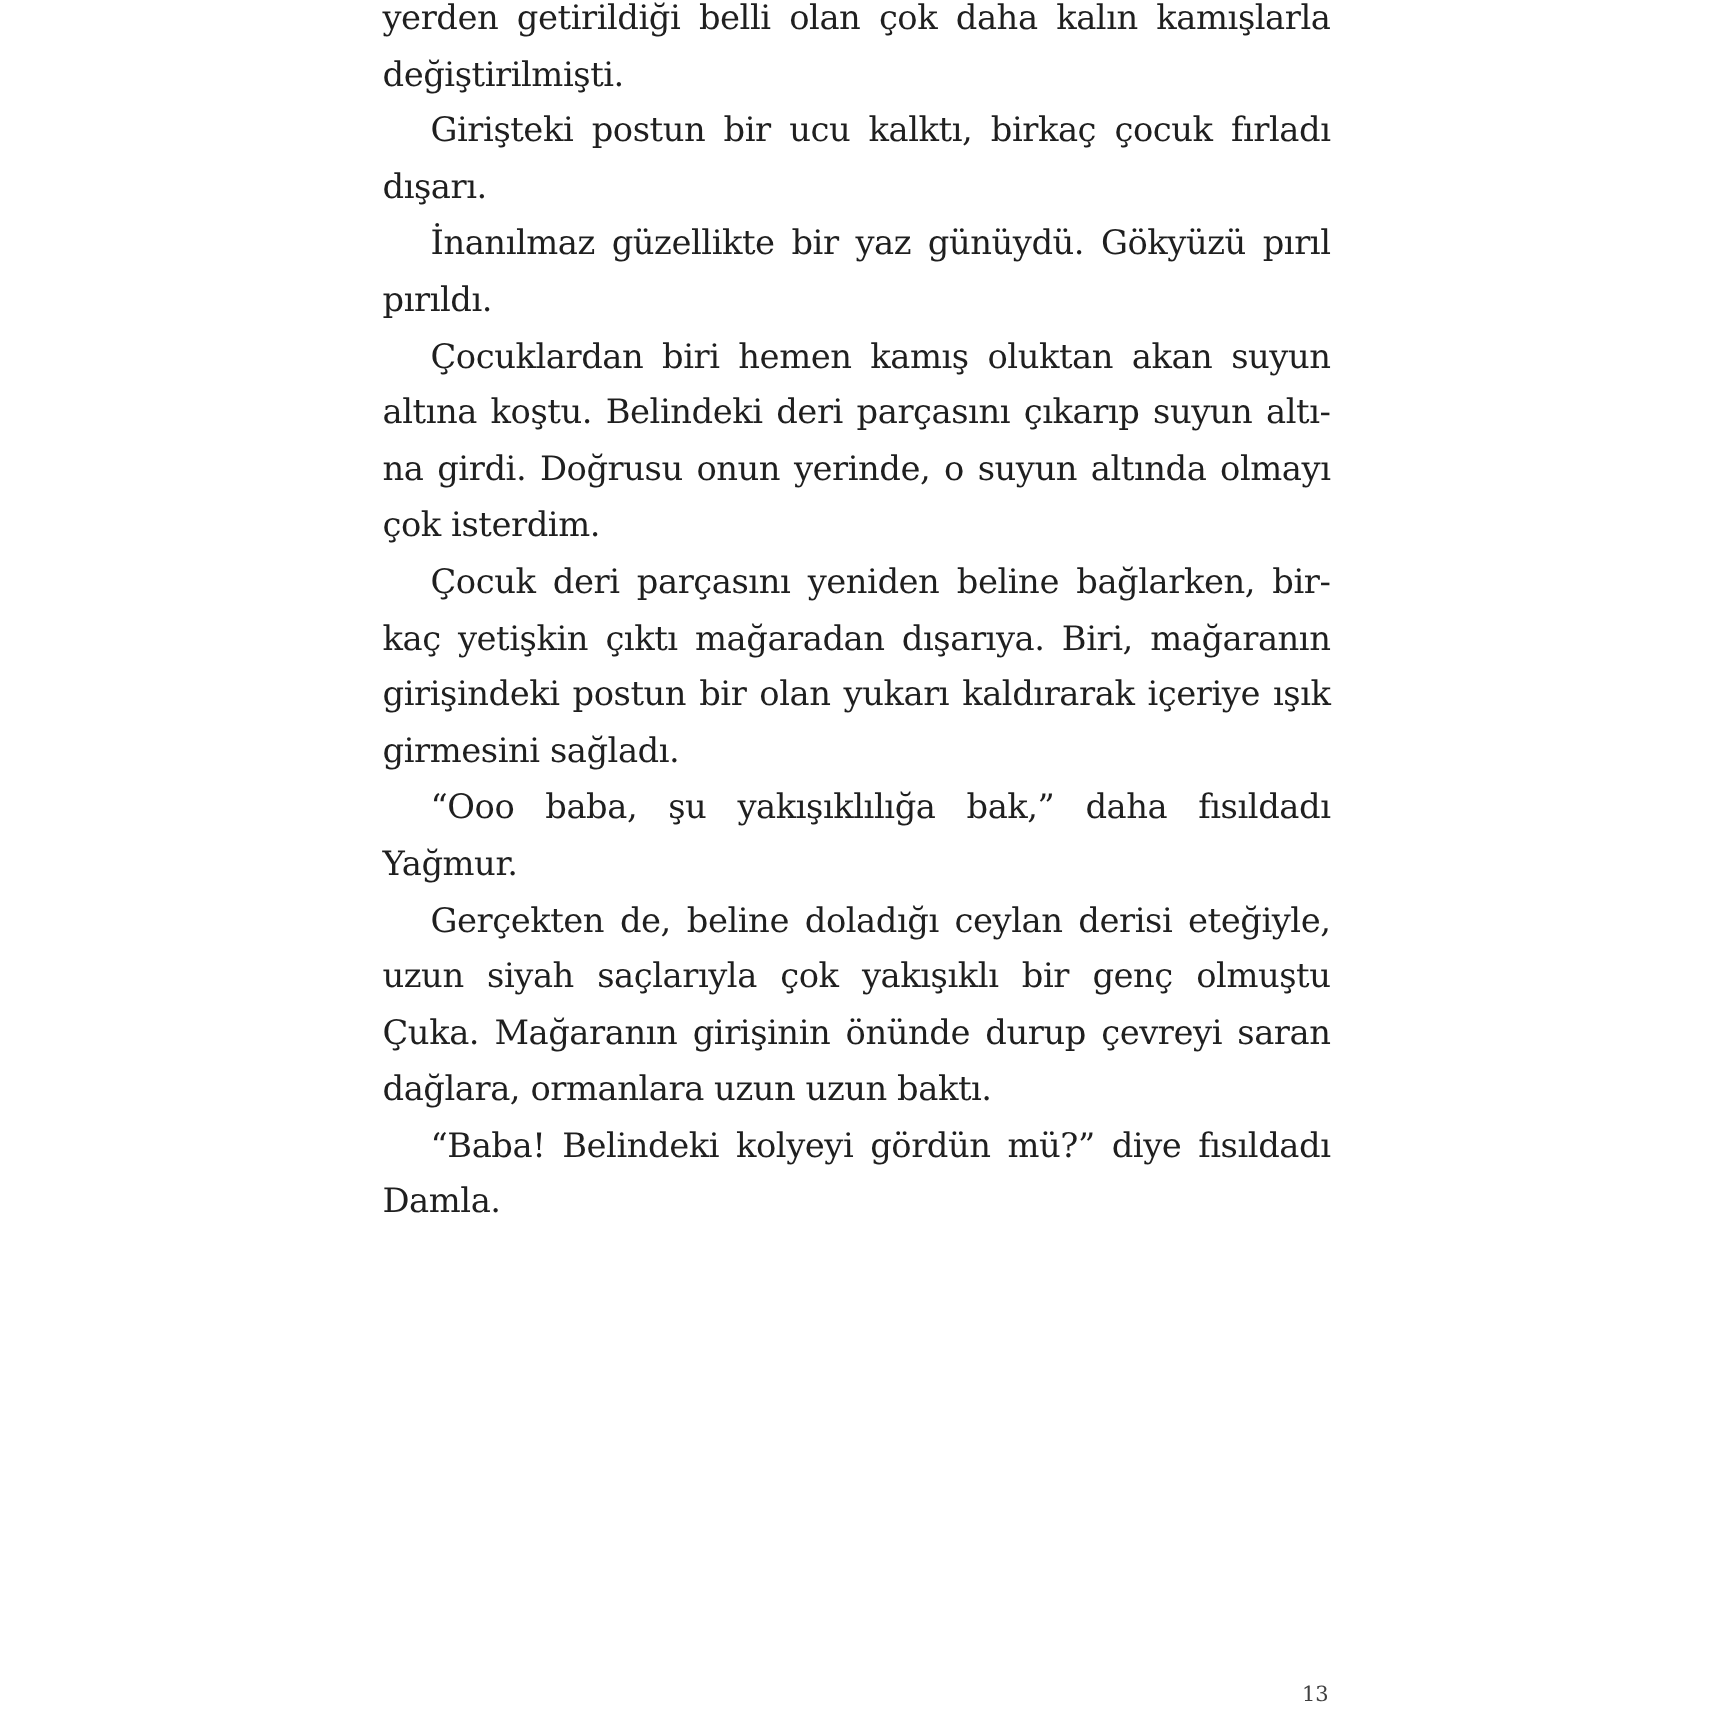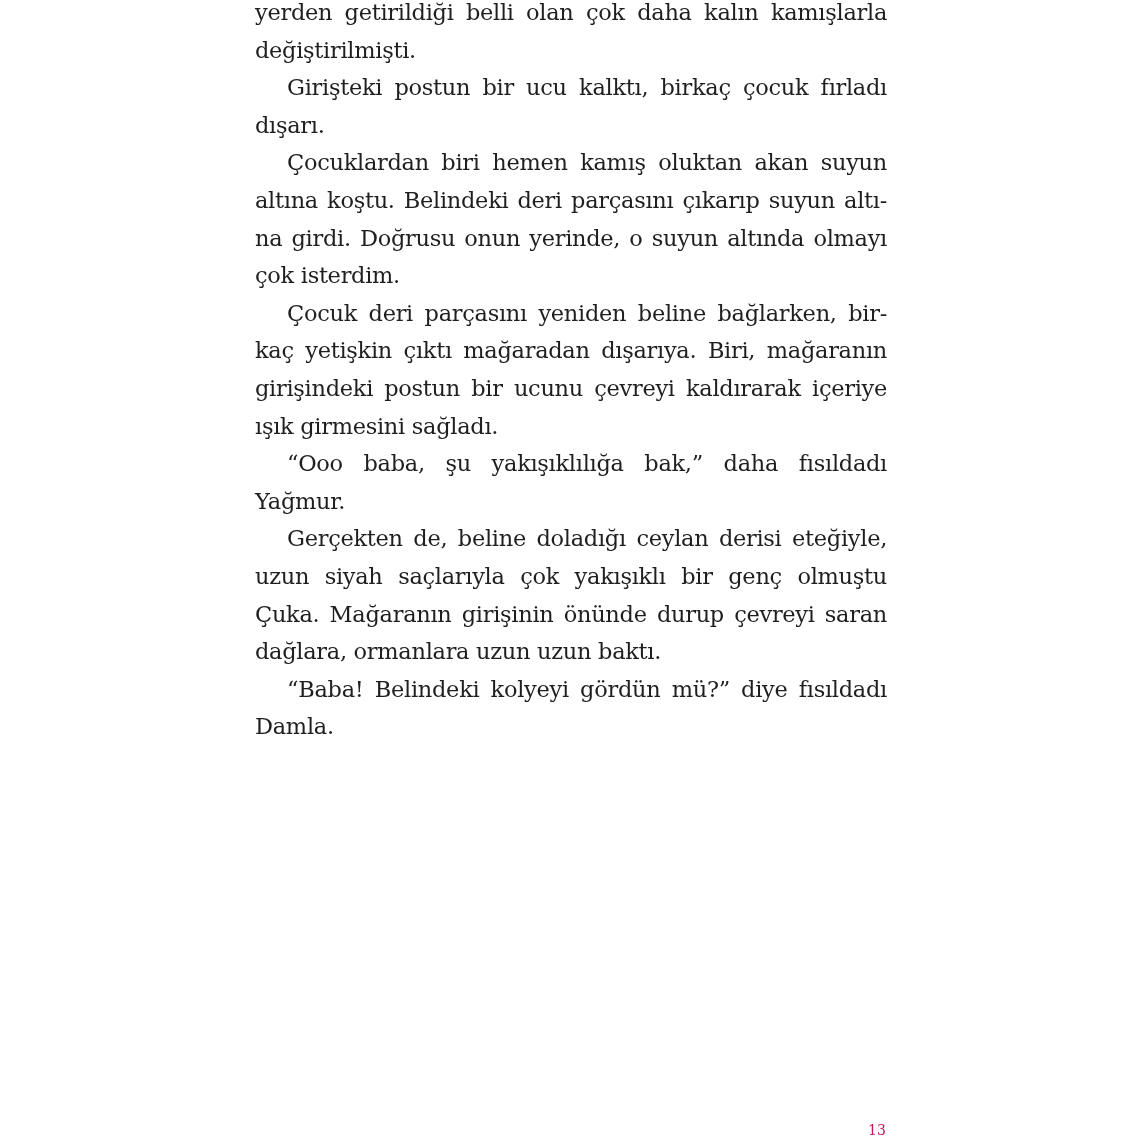--- a/index.html
+++ b/index.html
@@ -25,30 +25,31 @@
     text-indent: 32px;
     hyphens: manual;
   }
   .para.cont { text-indent: 0; }
   .page-number {
     position: absolute;
     left: 868px;
     top: 1122px;
     font-family: "DejaVu Serif", "Liberation Serif", serif;
     font-size: 14px;
-    color: #be185d;
+    color: #404040;
   }
 </style>
 </head>
 <body>
 
 <div class="page">
   <div class="text-block">
     <p class="para cont">yerden getirildiği belli olan çok daha kalın kamışlarla değiştirilmişti.</p>
     <p class="para">Girişteki postun bir ucu kalktı, birkaç çocuk fırladı dışarı.</p>
+    <p class="para">İnanılmaz güzellikte bir yaz günüydü. Gökyüzü pırıl pırıldı.</p>
     <p class="para">Çocuklardan biri hemen kamış oluktan akan suyun altına koştu. Belindeki deri parçasını çıkarıp suyun altı-na girdi. Doğrusu onun yerinde, o suyun altında olmayı çok isterdim.</p>
-    <p class="para">Çocuk deri parçasını yeniden beline bağlarken, bir-kaç yetişkin çıktı mağaradan dışarıya. Biri, mağaranın girişindeki postun bir ucunu çevreyi kaldırarak içeriye ışık girmesini sağladı.</p>
+    <p class="para">Çocuk deri parçasını yeniden beline bağlarken, bir-kaç yetişkin çıktı mağaradan dışarıya. Biri, mağaranın girişindeki postun bir olan yukarı kaldırarak içeriye ışık girmesini sağladı.</p>
     <p class="para">“Ooo baba, şu yakışıklılığa bak,” daha fısıldadı Yağmur.</p>
     <p class="para">Gerçekten de, beline doladığı ceylan derisi eteğiyle, uzun siyah saçlarıyla çok yakışıklı bir genç olmuştu Çuka. Mağaranın girişinin önünde durup çevreyi saran dağlara, ormanlara uzun uzun baktı.</p>
     <p class="para">“Baba! Belindeki kolyeyi gördün mü?” diye fısıldadı Damla.</p>
   </div>
   <div class="page-number">13</div>
 </div>
 
 </body></html>

